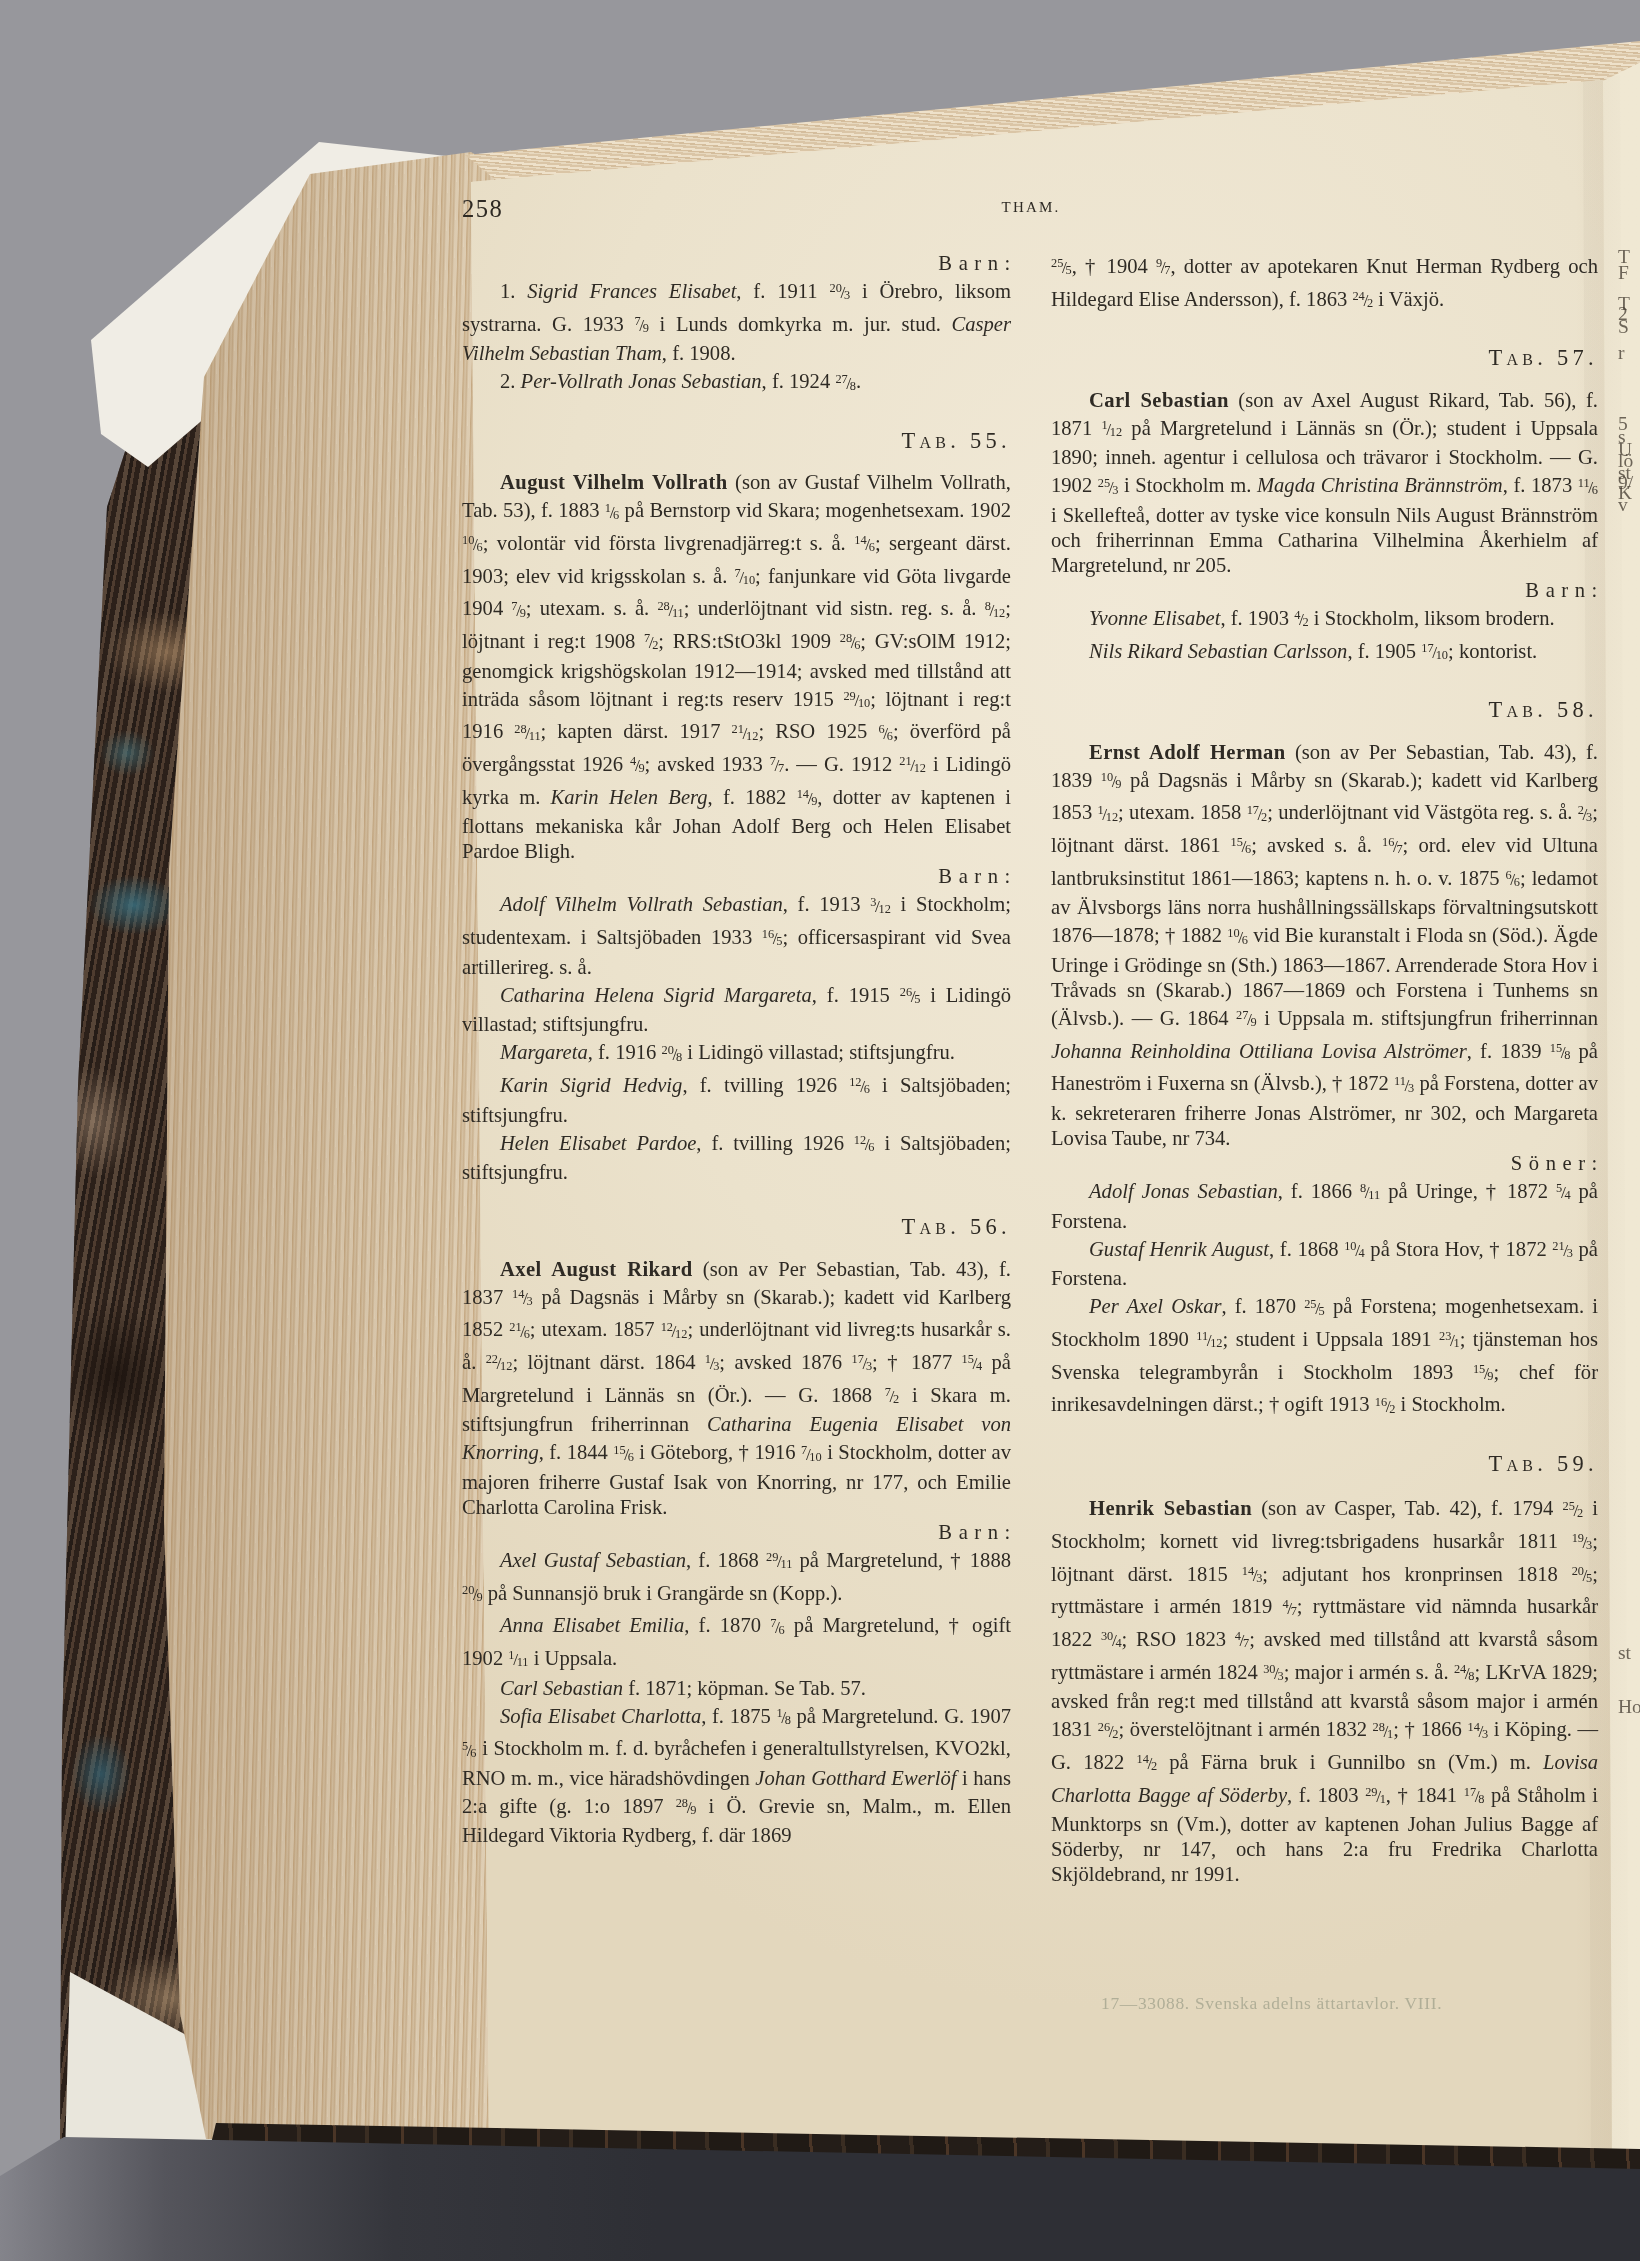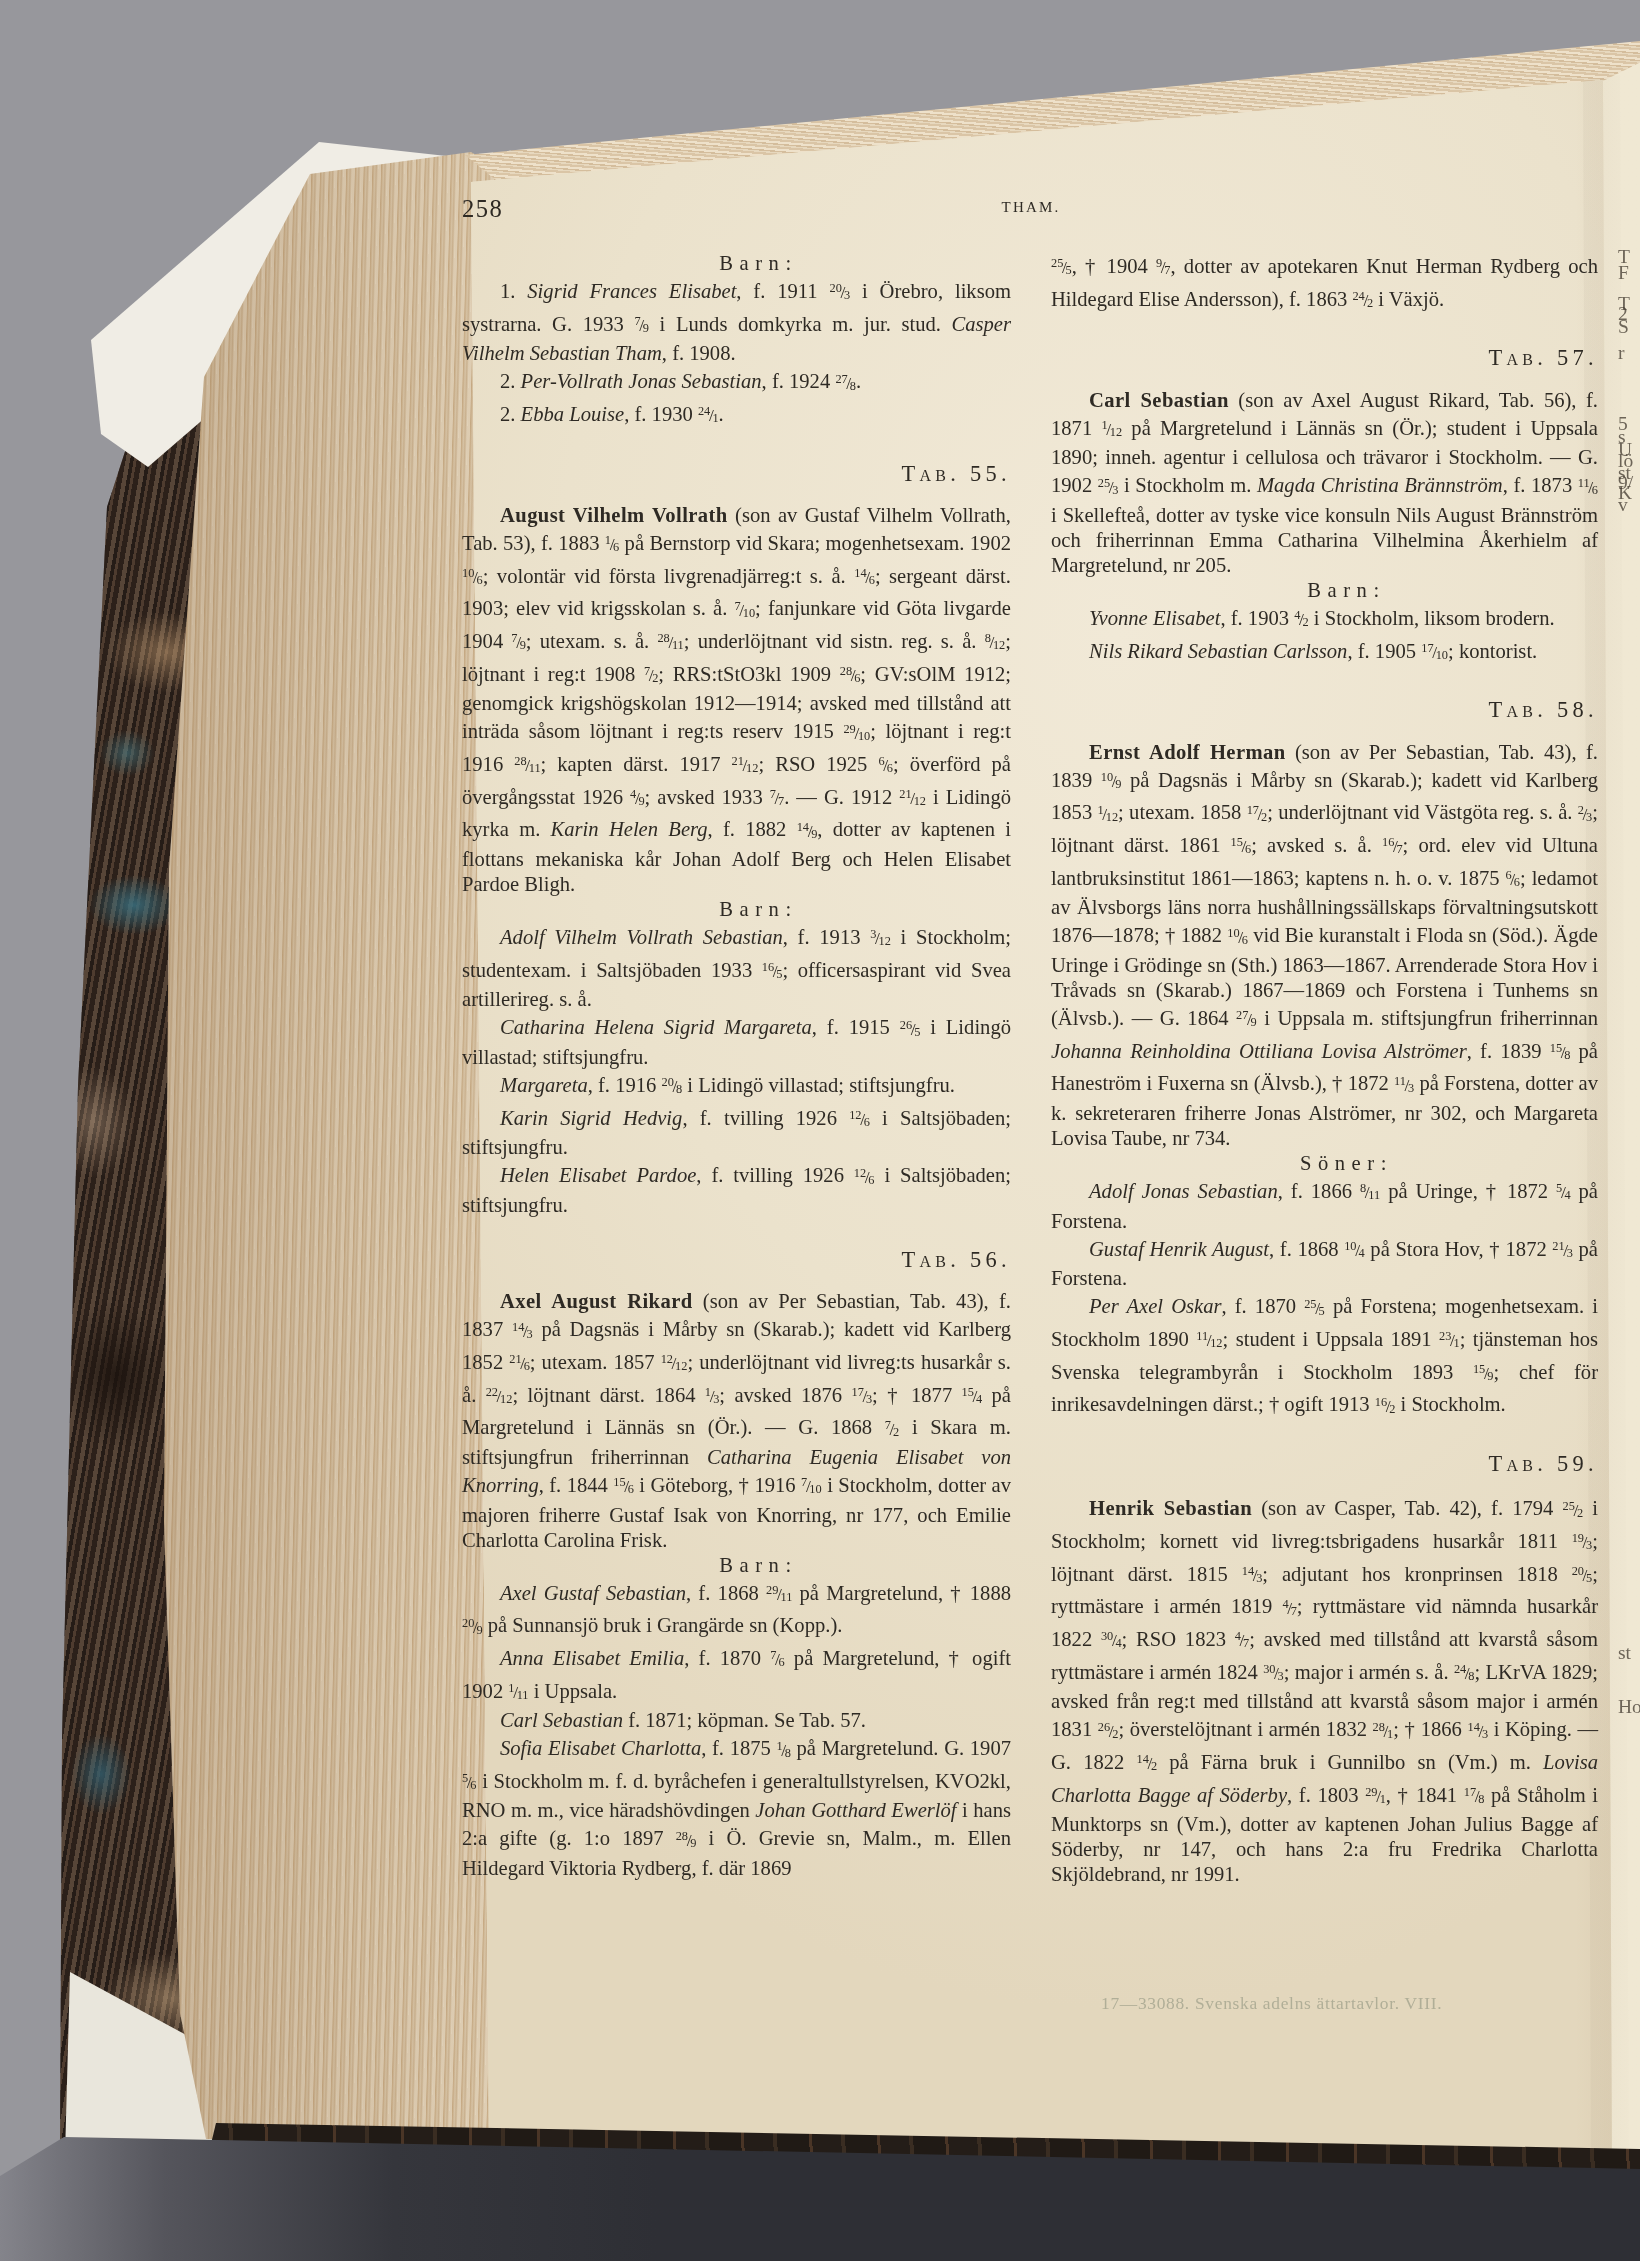--- a/index.html
+++ b/index.html
@@ -57,21 +57,21 @@
 
   
   .text-layer{position:absolute;left:462px;top:195px;width:1138px;height:1969px;color:#2e2a24;}
   .pageno{position:absolute;left:0;top:0;font-size:24.6px;letter-spacing:1.4px;}
   .runhead{position:absolute;left:0;top:4.3px;width:100%;text-align:center;font-size:15px;letter-spacing:2.2px;}
   .col{position:absolute;top:56px;font-size:20.6px;line-height:25px;}
   .col-left{left:0;width:549px;}
   .col-right{left:589px;width:547px;}
   .para{margin:0;text-indent:38px;text-align:justify;}
   .para.noindent{text-indent:0;}
-  .para.label{text-align:center;letter-spacing:0.7px;}
+  .para.label{text-align:right;letter-spacing:0.7px;}
   .tab-heading{text-align:right;font-variant:small-caps;font-size:22.4px;letter-spacing:4.3px;margin:29px 0 17.4px 0;}
   b.bname{letter-spacing:0.4px;}
   .frac{white-space:nowrap;}
   .frac .fn{font-size:0.60em;vertical-align:0.52em;}
   .frac .fs{font-size:0.85em;margin:0 -1.4px;}
   .frac .fd{font-size:0.60em;vertical-align:-0.10em;}
 
   .showthrough{position:absolute;left:1073px;top:1993px;width:348px;font-size:17.4px;
     color:rgba(100,112,96,0.40);letter-spacing:0.7px;filter:blur(0.6px);margin-left:28px;}
   .edge-frag{position:absolute;left:1618px;font-size:19.5px;color:rgba(58,50,40,0.72);filter:blur(0.3px);}
@@ -91,21 +91,20 @@
   <div class="layer board-bottom"></div>
   <div class="layer floor"></div>
 
   <div class="text-layer">
     <div class="pageno">258</div>
     <div class="runhead">THAM.</div>
     <div class="col col-left">
         <p class="para label">B a r n :</p>
         <p class="para">1. <i>Sigrid Frances Elisabet</i>, f. 1911 <span class="frac"><span class="fn">20</span><span class="fs">/</span><span class="fd">3</span></span> i Örebro, liksom systrarna.  G. 1933 <span class="frac"><span class="fn">7</span><span class="fs">/</span><span class="fd">9</span></span> i Lunds domkyrka m. jur. stud. <i>Casper Vilhelm Sebastian Tham</i>, f. 1908.</p>
         <p class="para">2. <i>Per-Vollrath Jonas Sebastian</i>, f. 1924 <span class="frac"><span class="fn">27</span><span class="fs">/</span><span class="fd">8</span></span>.</p>
-        <p class="para">2. <i>Ebba Louise</i>, f. 1930 <span class="frac"><span class="fn">24</span><span class="fs">/</span><span class="fd">1</span></span>.</p>
         <div class="tab-heading">Tab. 55.</div>
         <p class="para"><b class="bname">August Vilhelm Vollrath</b> (son av Gustaf Vilhelm Vollrath, Tab. 53), f. 1883 <span class="frac"><span class="fn">1</span><span class="fs">/</span><span class="fd">6</span></span> på Bernstorp vid Skara; mogenhetsexam. 1902 <span class="frac"><span class="fn">10</span><span class="fs">/</span><span class="fd">6</span></span>; volontär vid första livgrenadjärreg:t s. å. <span class="frac"><span class="fn">14</span><span class="fs">/</span><span class="fd">6</span></span>; sergeant därst. 1903; elev vid krigsskolan s. å. <span class="frac"><span class="fn">7</span><span class="fs">/</span><span class="fd">10</span></span>; fanjunkare vid Göta livgarde 1904 <span class="frac"><span class="fn">7</span><span class="fs">/</span><span class="fd">9</span></span>; utexam. s. å. <span class="frac"><span class="fn">28</span><span class="fs">/</span><span class="fd">11</span></span>; underlöjtnant vid sistn. reg. s. å. <span class="frac"><span class="fn">8</span><span class="fs">/</span><span class="fd">12</span></span>; löjtnant i reg:t 1908 <span class="frac"><span class="fn">7</span><span class="fs">/</span><span class="fd">2</span></span>; RRS:tStO3kl 1909 <span class="frac"><span class="fn">28</span><span class="fs">/</span><span class="fd">6</span></span>;  GV:sOlM 1912; genomgick krigshögskolan 1912—1914; avsked med tillstånd att inträda såsom löjtnant i reg:ts reserv 1915 <span class="frac"><span class="fn">29</span><span class="fs">/</span><span class="fd">10</span></span>; löjtnant i reg:t 1916 <span class="frac"><span class="fn">28</span><span class="fs">/</span><span class="fd">11</span></span>; kapten därst. 1917 <span class="frac"><span class="fn">21</span><span class="fs">/</span><span class="fd">12</span></span>; RSO 1925 <span class="frac"><span class="fn">6</span><span class="fs">/</span><span class="fd">6</span></span>; överförd på övergångsstat 1926 <span class="frac"><span class="fn">4</span><span class="fs">/</span><span class="fd">9</span></span>; avsked 1933 <span class="frac"><span class="fn">7</span><span class="fs">/</span><span class="fd">7</span></span>. — G. 1912 <span class="frac"><span class="fn">21</span><span class="fs">/</span><span class="fd">12</span></span> i Lidingö kyrka m. <i>Karin Helen Berg</i>, f. 1882 <span class="frac"><span class="fn">14</span><span class="fs">/</span><span class="fd">9</span></span>, dotter av kaptenen i flottans mekaniska kår Johan Adolf Berg och Helen Elisabet Pardoe Bligh.</p>
         <p class="para label">B a r n :</p>
         <p class="para"><i>Adolf Vilhelm Vollrath Sebastian</i>, f. 1913 <span class="frac"><span class="fn">3</span><span class="fs">/</span><span class="fd">12</span></span> i Stockholm;  studentexam.  i Saltsjöbaden 1933 <span class="frac"><span class="fn">16</span><span class="fs">/</span><span class="fd">5</span></span>; officersaspirant vid Svea artillerireg. s. å.</p>
         <p class="para"><i>Catharina Helena Sigrid Margareta</i>, f. 1915 <span class="frac"><span class="fn">26</span><span class="fs">/</span><span class="fd">5</span></span> i Lidingö villastad; stiftsjungfru.</p>
         <p class="para"><i>Margareta</i>, f. 1916 <span class="frac"><span class="fn">20</span><span class="fs">/</span><span class="fd">8</span></span> i Lidingö villastad; stiftsjungfru.</p>
         <p class="para"><i>Karin Sigrid Hedvig</i>, f. tvilling 1926 <span class="frac"><span class="fn">12</span><span class="fs">/</span><span class="fd">6</span></span> i Saltsjöbaden; stiftsjungfru.</p>
         <p class="para"><i>Helen Elisabet Pardoe</i>, f. tvilling 1926 <span class="frac"><span class="fn">12</span><span class="fs">/</span><span class="fd">6</span></span> i Saltsjöbaden; stiftsjungfru.</p>
         <div class="tab-heading">Tab. 56.</div>
         <p class="para"><b class="bname">Axel August Rikard</b> (son av Per Sebastian, Tab. 43), f. 1837 <span class="frac"><span class="fn">14</span><span class="fs">/</span><span class="fd">3</span></span> på Dagsnäs i Mårby sn (Skarab.); kadett vid Karlberg 1852 <span class="frac"><span class="fn">21</span><span class="fs">/</span><span class="fd">6</span></span>; utexam. 1857 <span class="frac"><span class="fn">12</span><span class="fs">/</span><span class="fd">12</span></span>; underlöjtnant vid livreg:ts husarkår s. å. <span class="frac"><span class="fn">22</span><span class="fs">/</span><span class="fd">12</span></span>; löjtnant därst. 1864 <span class="frac"><span class="fn">1</span><span class="fs">/</span><span class="fd">3</span></span>; avsked 1876 <span class="frac"><span class="fn">17</span><span class="fs">/</span><span class="fd">3</span></span>; † 1877 <span class="frac"><span class="fn">15</span><span class="fs">/</span><span class="fd">4</span></span> på Margretelund i Lännäs sn (Ör.). — G. 1868 <span class="frac"><span class="fn">7</span><span class="fs">/</span><span class="fd">2</span></span> i Skara m. stiftsjungfrun friherrinnan <i>Catharina Eugenia Elisabet von Knorring</i>, f. 1844 <span class="frac"><span class="fn">15</span><span class="fs">/</span><span class="fd">6</span></span> i Göteborg, † 1916 <span class="frac"><span class="fn">7</span><span class="fs">/</span><span class="fd">10</span></span> i Stockholm, dotter av majoren friherre Gustaf Isak von Knorring, nr 177, och Emilie Charlotta Carolina Frisk.</p>

